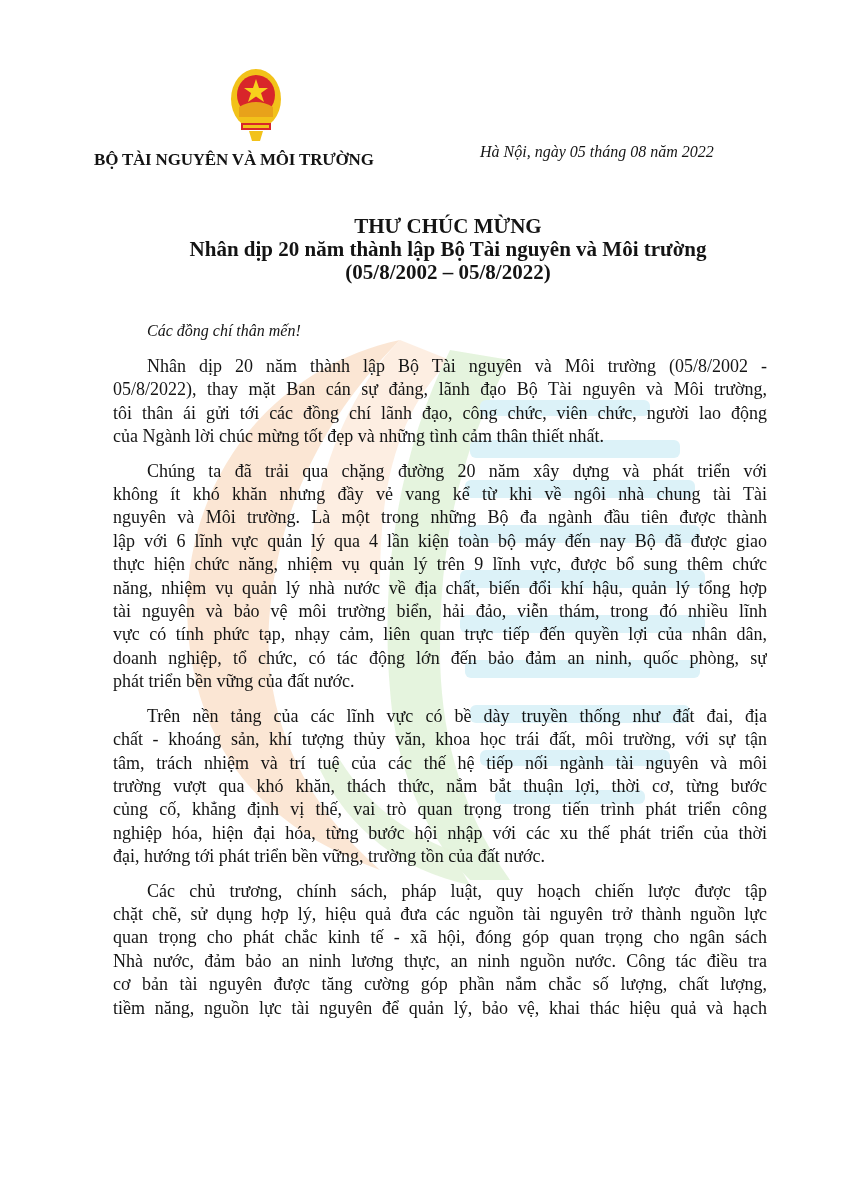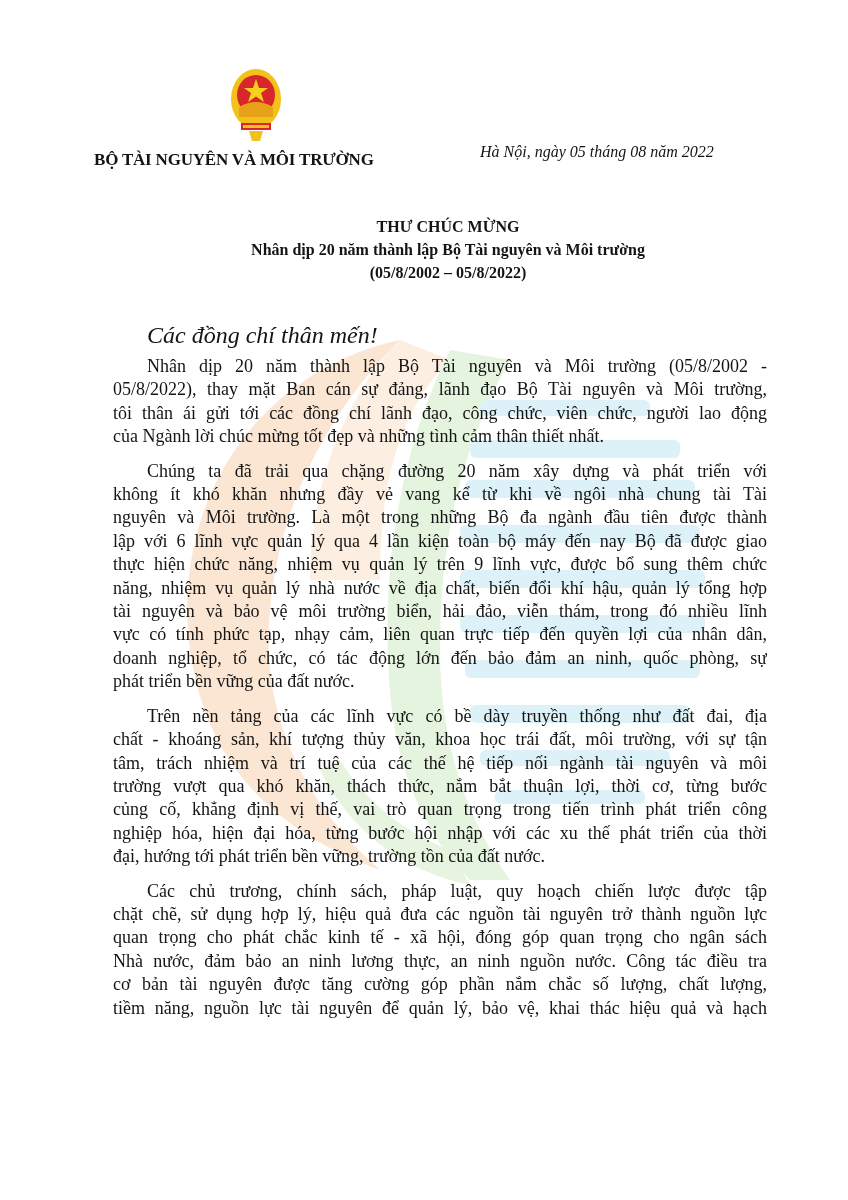--- a/index.html
+++ b/index.html
@@ -13,23 +13,23 @@
 
     .emblem { position: absolute; left: 229px; top: 67px; width: 54px; height: 78px; }
     .org-name {
       position: absolute; left: 94px; top: 150px; width: 320px;
       font-weight: bold; font-size: 17px; letter-spacing: -0.2px; white-space: nowrap;
     }
     .date-line {
       position: absolute; left: 480px; top: 143px; font-style: italic; font-size: 16px; white-space: nowrap;
     }
     .title-block { position: absolute; left: 0; top: 215px; width: 848px; text-align: center; font-weight: bold; }
-    .title-block div { font-size: 16px; line-height: 23px; padding-left: 48px; }
+    .title-block div { font-size: 21px; line-height: 23px; padding-left: 48px; }
 
-    .salutation { position: absolute; left: 147px; top: 322px; font-style: italic; font-size: 24px; }
+    .salutation { position: absolute; left: 147px; top: 322px; font-style: italic; font-size: 16px; }
     .body { position: absolute; left: 113px; top: 355px; width: 654px; }
     .para {
       font-size: 18px; line-height: 23.4px; text-align: justify; text-align-last: left;
       margin: 0 0 11px 0; text-indent: 34px;
     }
     .para .ln { display: block; text-align: justify; text-align-last: justify; white-space: nowrap; overflow: hidden; }
     .para .ln.last { text-align-last: left; }
     .para .ln.first { padding-left: 34px; }
     .para { text-indent: 0; }
   </style>

